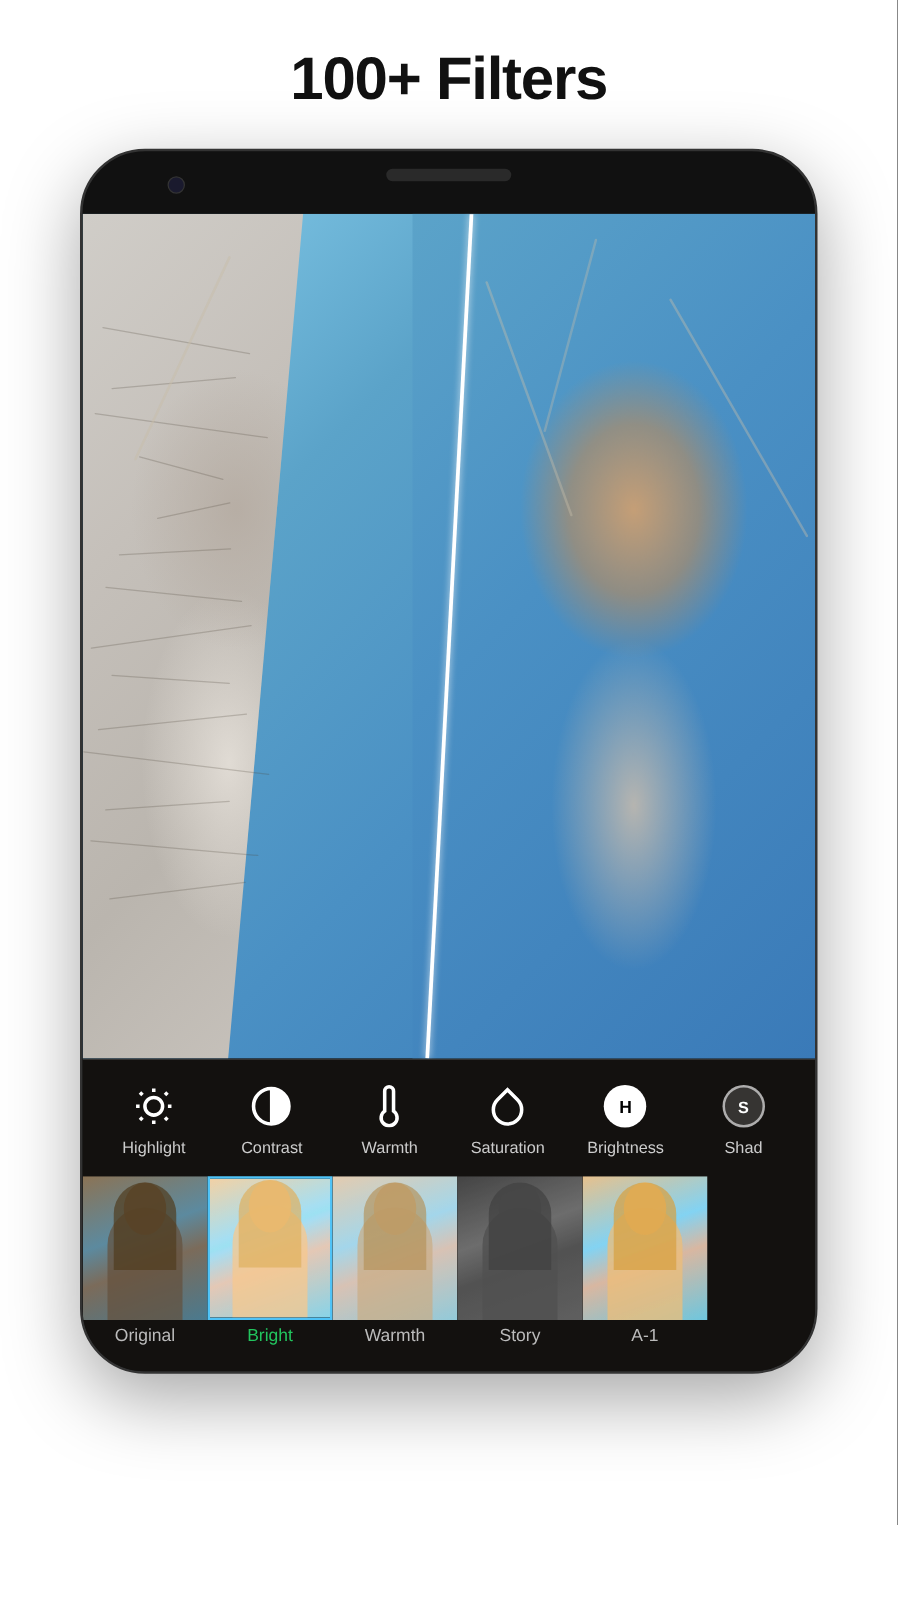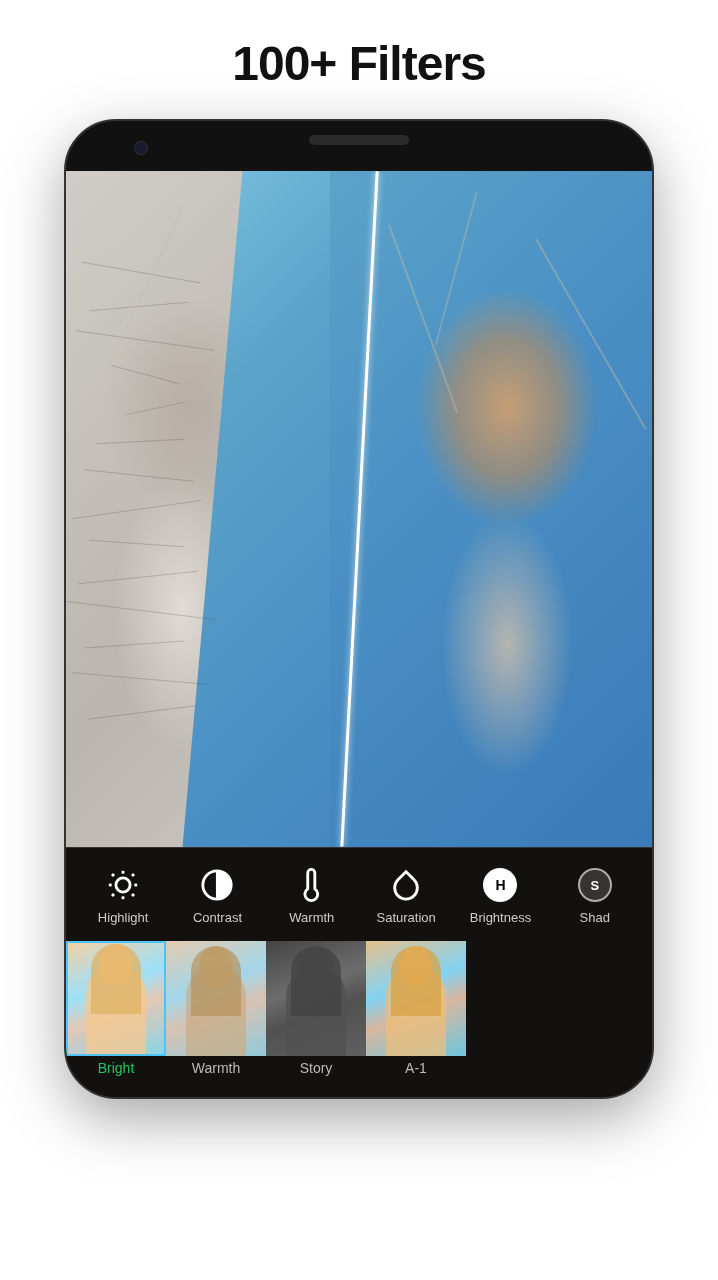--- a/index.html
+++ b/index.html
@@ -483,20 +483,32 @@
               <span>S</span>
             </div>
           </div>
           <span class="tool-label">Shad</span>
         </div>
 
       </div>
 
       <div class="filter-strip">
 
+        <div class="filter-item filter-original">
+          <div class="filter-thumb">
+            <div class="filter-thumb-inner">
+              <div class="person-shape" style="background:rgba(100,80,60,0.7)">
+                <div class="person-head" style="background:rgba(110,85,60,0.85)">
+                  <div class="hair-overlay" style="background:rgba(80,60,30,0.7)"></div>
+                </div>
+              </div>
+            </div>
+          </div>
+          <span class="filter-label">Original</span>
+        </div>
 
         <div class="filter-item filter-bright filter-selected">
           <div class="filter-thumb">
             <div class="filter-thumb-inner">
               <div class="person-shape" style="background:rgba(200,160,110,0.75)">
                 <div class="person-head" style="background:rgba(210,165,115,0.9)">
                   <div class="hair-overlay" style="background:rgba(180,140,70,0.7)"></div>
                 </div>
               </div>
             </div>

